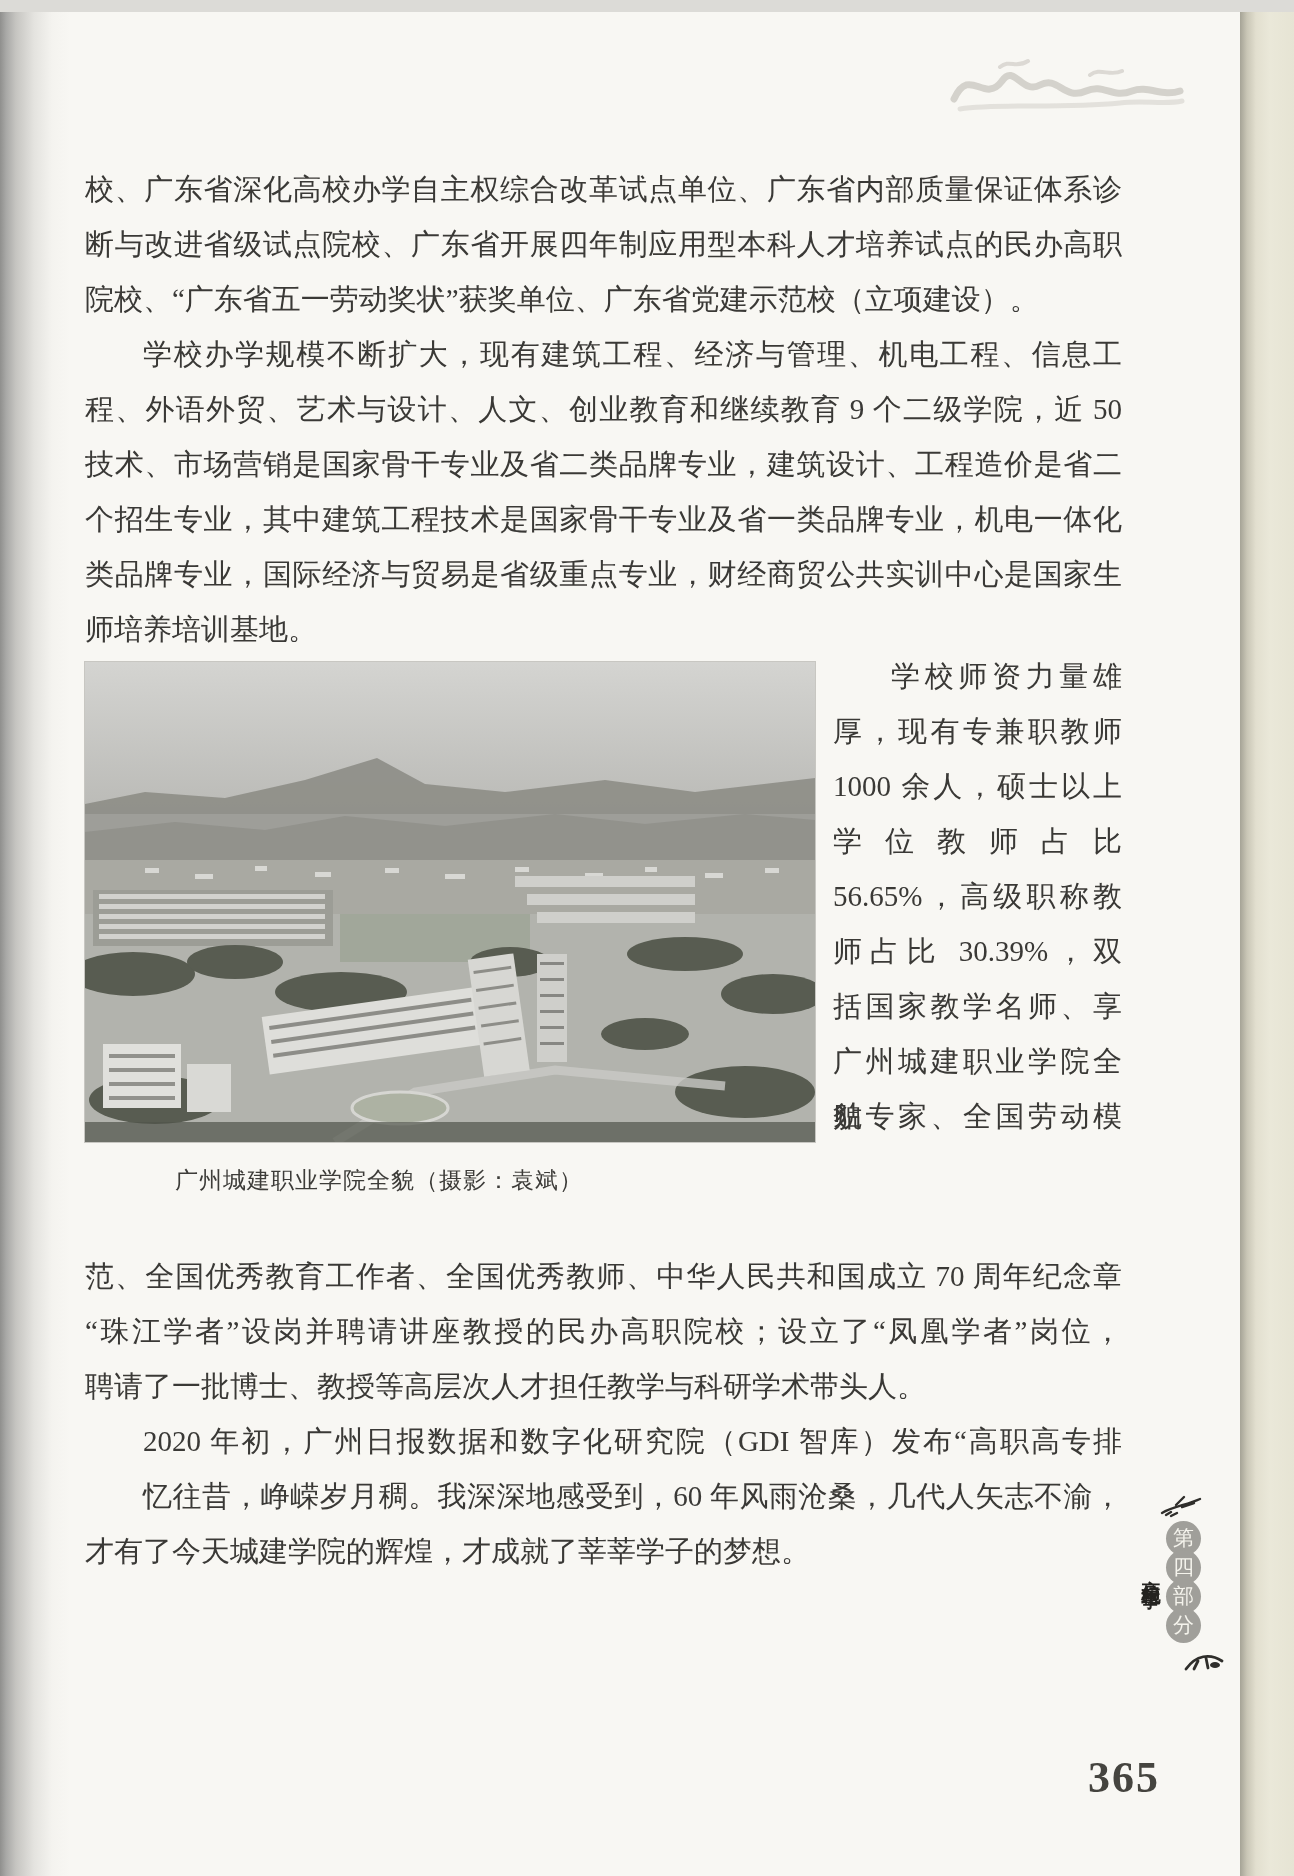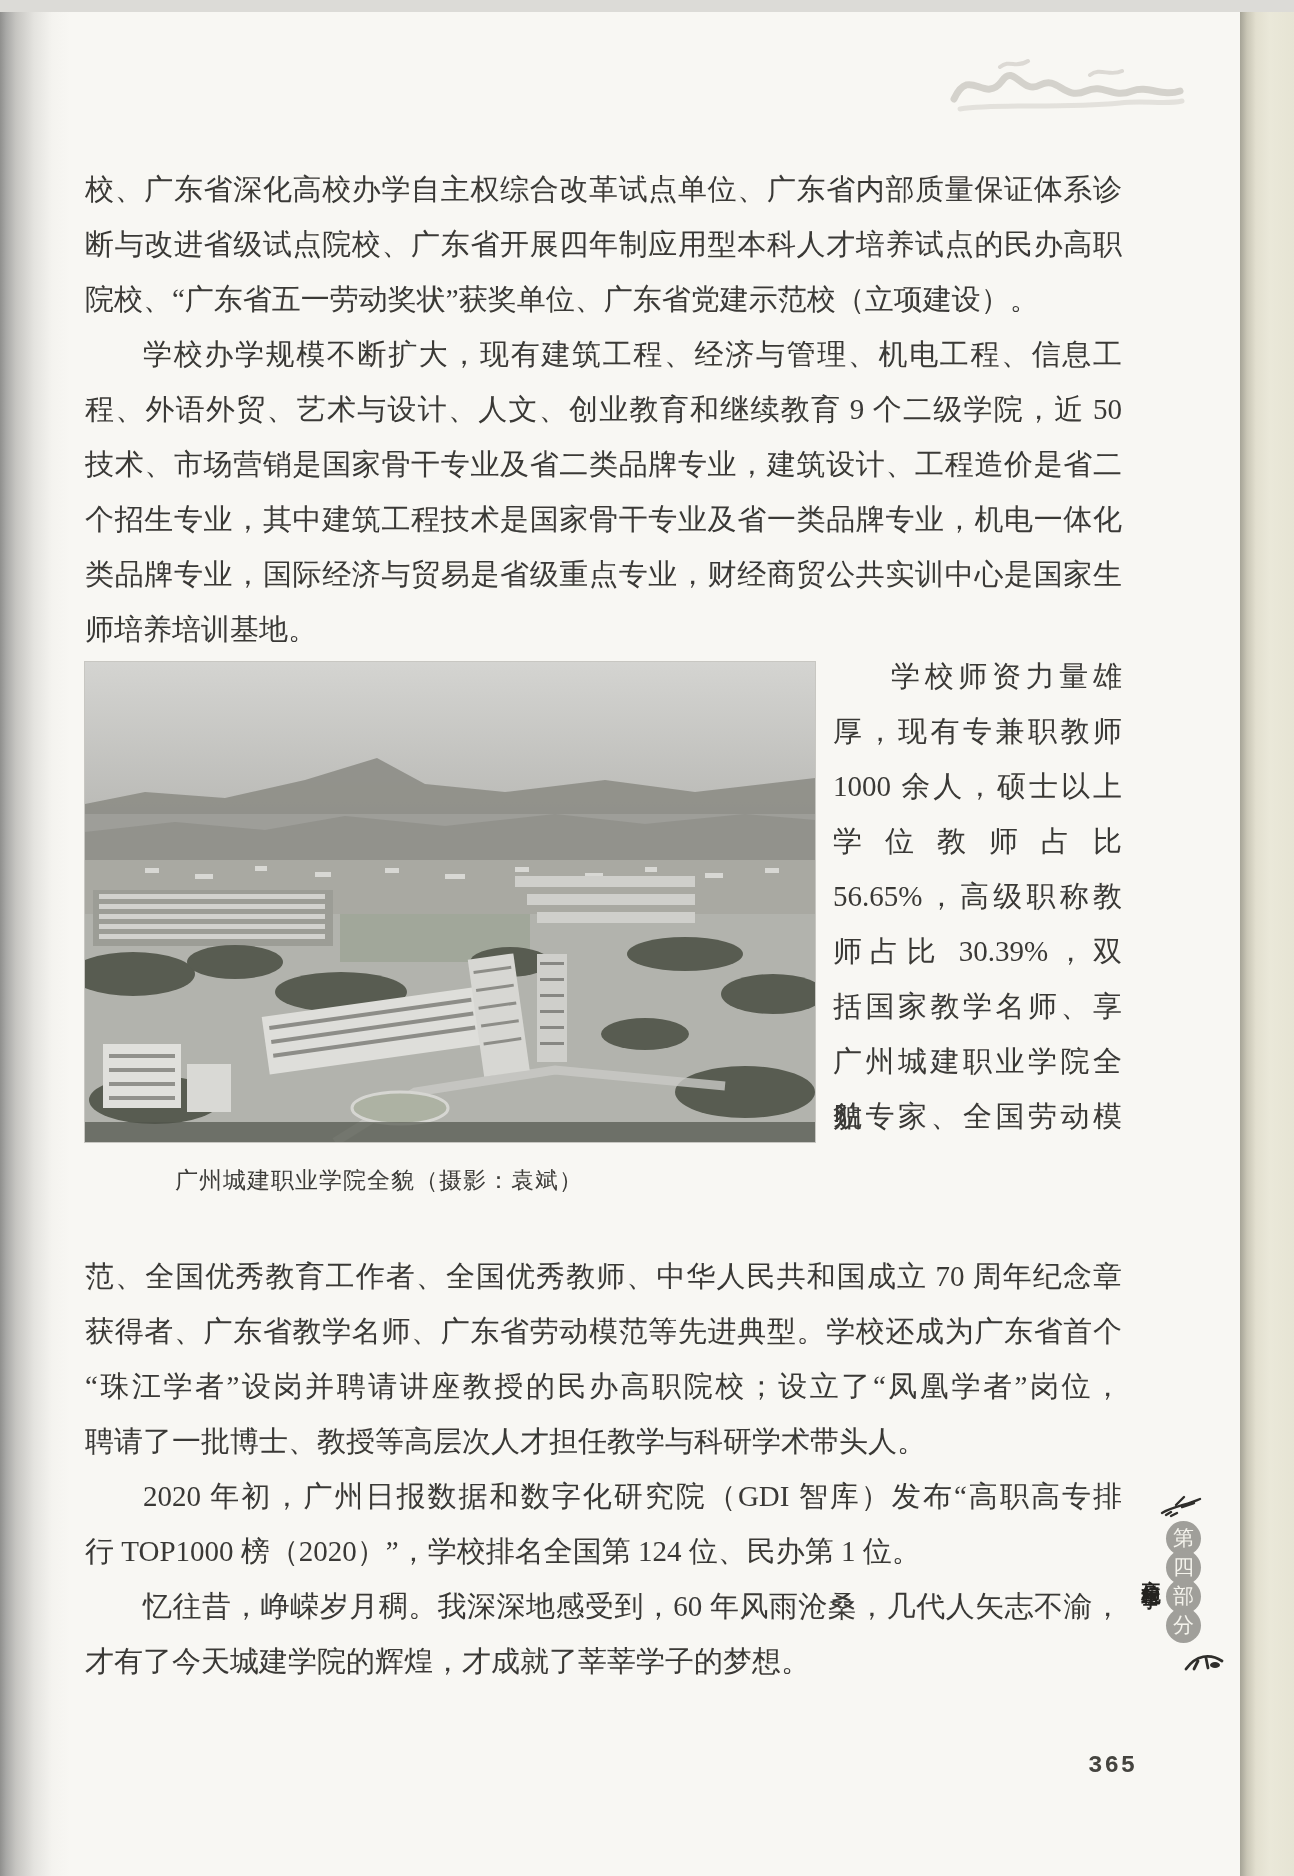--- a/index.html
+++ b/index.html
@@ -30,22 +30,22 @@
     position:absolute;left:0;top:5px;width:730px;height:480px;
     background:#b3b4ae;box-shadow:0 0 0 1px #c8c7c2;
   }
   .photo svg{display:block;width:730px;height:480px;}
   .caption{
     position:absolute;left:90px;top:503px;height:42px;line-height:42px;
     font-size:23px;color:#3d3c39;letter-spacing:1px;
   }
   .figure-right{position:absolute;top:-8px;right:0;width:289px;}
   .pagenum{
-    position:absolute;left:1088px;top:1740px;font-size:24px;letter-spacing:2px;
-    color:#45443f;font-family:Liberation Mono, monospace;font-weight:600;
+    position:absolute;left:1088px;top:1740px;font-size:44px;letter-spacing:2px;
+    color:#45443f;font-family:Liberation Serif, serif;font-weight:600;
   }
   
   .tab{position:absolute;left:1130px;top:1475px;width:110px;height:210px;}
   .circles{position:absolute;left:36px;top:34px;}
   .circle{
     width:35px;height:35px;border-radius:50%;background:#a09f9a;
     margin-bottom:-6px;display:flex;align-items:center;justify-content:center;
   }
   .circle span{color:#f4f3ec;font-size:21px;line-height:1;}
   .cat{
@@ -192,27 +192,25 @@
           <div class="tline f">56.65%，高级职称教</div>
           <div class="tline f">师占比 30.39%，双</div>
           <div class="tline f">括国家教学名师、享</div>
           <div class="tline f">广州城建职业学院全貌</div>
           <div class="tline f">贴专家、全国劳动模</div>
         </div>
     </div>
 
     <div class="para">
         <div class="tline f">范、全国优秀教育工作者、全国优秀教师、中华人民共和国成立 70 周年纪念章</div>
-        <div class="tline f">获得者、广东省教学名师、广东省劳动模范等先进典型。学校还成为广东省首个</div>
         <div class="tline f">“珠江学者”设岗并聘请讲座教授的民办高职院校；设立了“凤凰学者”岗位，</div>
         <div class="tline">聘请了一批博士、教授等高层次人才担任教学与科研学术带头人。</div>
       </div>
     <div class="para">
         <div class="tline i f">2020 年初，广州日报数据和数字化研究院（GDI 智库）发布“高职高专排</div>
-        <div class="tline">行 TOP1000 榜（2020）”，学校排名全国第 124 位、民办第 1 位。</div>
       </div>
     <div class="para">
         <div class="tline i f">忆往昔，峥嵘岁月稠。我深深地感受到，60 年风雨沧桑，几代人矢志不渝，</div>
         <div class="tline">才有了今天城建学院的辉煌，才成就了莘莘学子的梦想。</div>
       </div>
   </div>
 
   <div class="tab">
     <svg class="deco deco-top" width="46" height="26" viewBox="0 0 46 26">
       <g fill="none" stroke="#2f2e2b" stroke-width="2.4" stroke-linecap="round">

